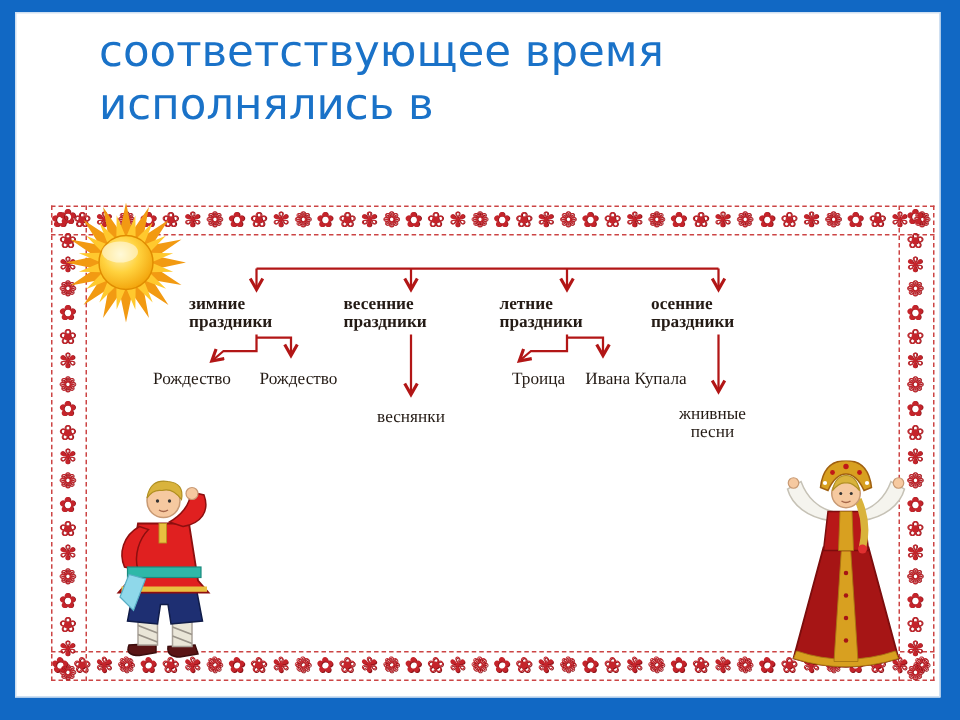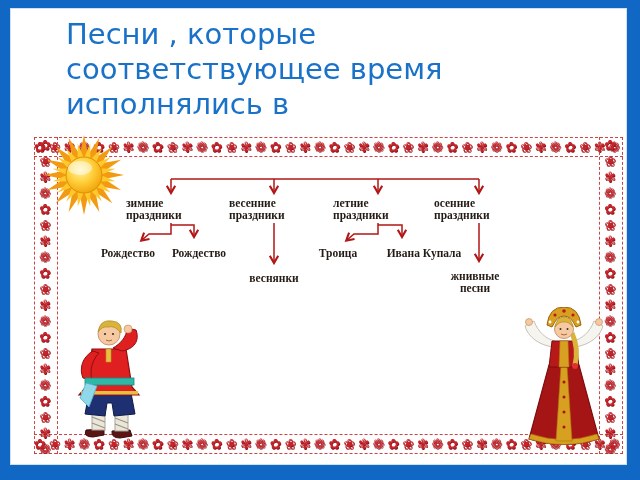--- a/index.html
+++ b/index.html
@@ -45,35 +45,34 @@
   .serif{font-family:"Liberation Serif","DejaVu Serif",serif;}
   .diag-title{
     position:absolute;left:115px;top:18px;width:395px;text-align:center;
     font-size:20px;font-weight:bold;letter-spacing:0.5px;color:#101010;z-index:2;
   }
   .cat{
     position:absolute;top:61px;width:90px;text-align:left;font-weight:bold;
     font-size:11.5px;line-height:11.5px;color:#241b15;z-index:2;
   }
   .leaf{
-    position:absolute;text-align:center;font-weight:bold;font-size:11.5px;
+    position:absolute;text-align:center;font-weight:normal;font-size:11.5px;
     line-height:12px;color:#241b15;z-index:2;
   }
   .arrows{position:absolute;left:0;top:0;z-index:2;}
   .sun{position:absolute;left:8px;top:-4px;z-index:4;}
   .boy{position:absolute;left:22px;top:180px;z-index:4;}
   .girl{position:absolute;left:479px;top:170px;z-index:4;}
 </style>
 </head>
 <body>
 
 <div class="slide">
 
   <div class="title">
-    <div>Песни , которые</div>
     <div>соответствующее время</div>
     <div>исполнялись в</div>
   </div>
 
   <div class="picture">
 
     <div class="orn orn-h orn-top">✿❀✾❁✿❀✾❁✿❀✾❁✿❀✾❁✿❀✾❁✿❀✾❁✿❀✾❁✿❀✾❁✿❀✾❁✿❀✾❁✿❀✾❁✿❀✾❁</div>
     <div class="orn orn-h orn-bottom">✿❀✾❁✿❀✾❁✿❀✾❁✿❀✾❁✿❀✾❁✿❀✾❁✿❀✾❁✿❀✾❁✿❀✾❁✿❀✾❁✿❀✾❁✿❀✾❁</div>
     <div class="orn orn-v orn-left">✿❀✾❁✿❀✾❁✿❀✾❁✿❀✾❁✿❀✾❁✿❀✾❁✿❀✾❁</div>
     <div class="orn orn-v orn-right">✿❀✾❁✿❀✾❁✿❀✾❁✿❀✾❁✿❀✾❁✿❀✾❁✿❀✾❁</div>
@@ -91,21 +90,21 @@
       <span>летние</span><br>
       <span>праздники</span>
     </div>
     <div class="cat serif" style="left:400px;">
       <span>осенние</span><br>
       <span>праздники</span>
     </div>
 
     <div class="leaf serif" style="left:54px;top:110px;width:80px;">Рождество</div>
     <div class="leaf serif" style="left:125px;top:110px;width:80px;">Рождество</div>
-    <div class="leaf serif" style="left:264px;top:110px;width:80px;">Троица</div>
+    <div class="leaf serif" style="left:285px;top:110px;width:80px;">Троица</div>
     <div class="leaf serif" style="left:342px;top:110px;width:96px;">Ивана Купала</div>
     <div class="leaf serif" style="left:200px;top:135px;width:80px;">веснянки</div>
     <div class="leaf serif" style="left:405px;top:133px;width:72px;">жнивные песни</div>
 
     <svg class="arrows" width="589" height="317" viewBox="0 0 589 317">
       <defs>
         <marker id="arw" viewBox="0 0 10 10" refX="7" refY="5" markerWidth="7" markerHeight="7" orient="auto">
           <path d="M1,1 L8,5 L1,9" fill="none" stroke="#b21616" stroke-width="2"></path>
         </marker>
       </defs>

